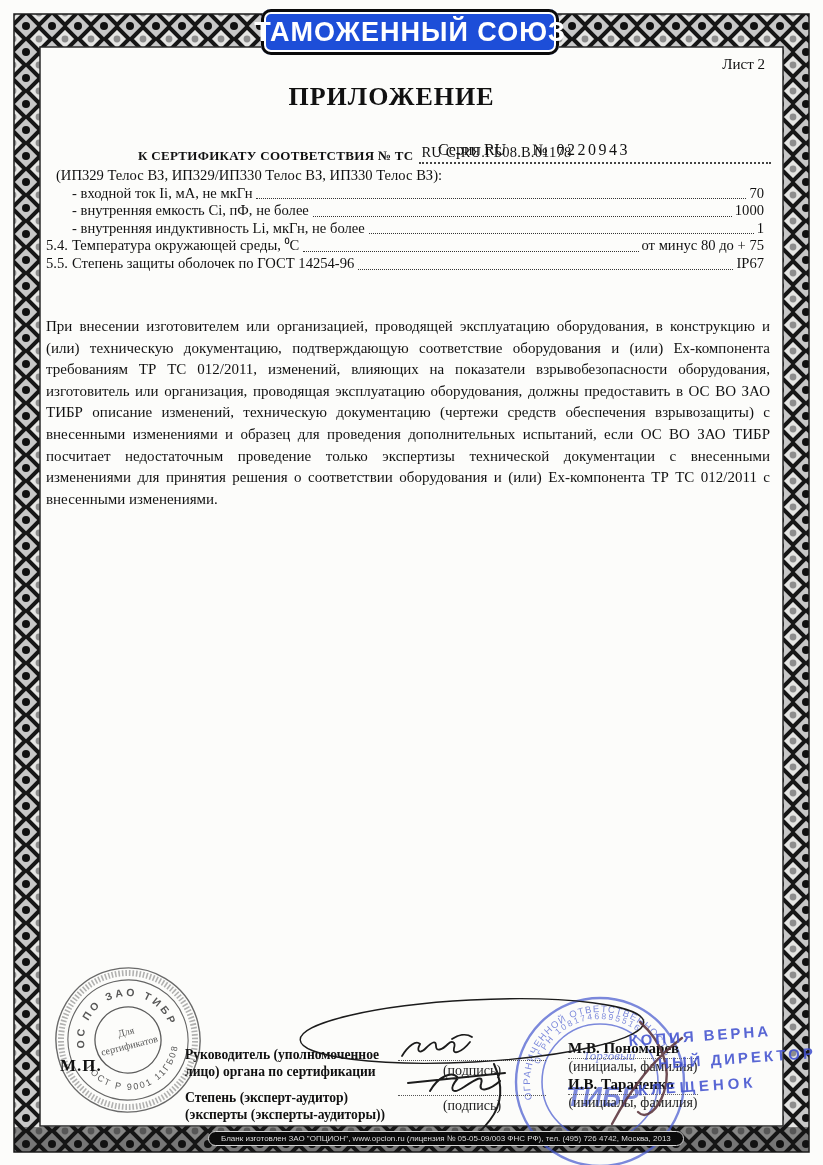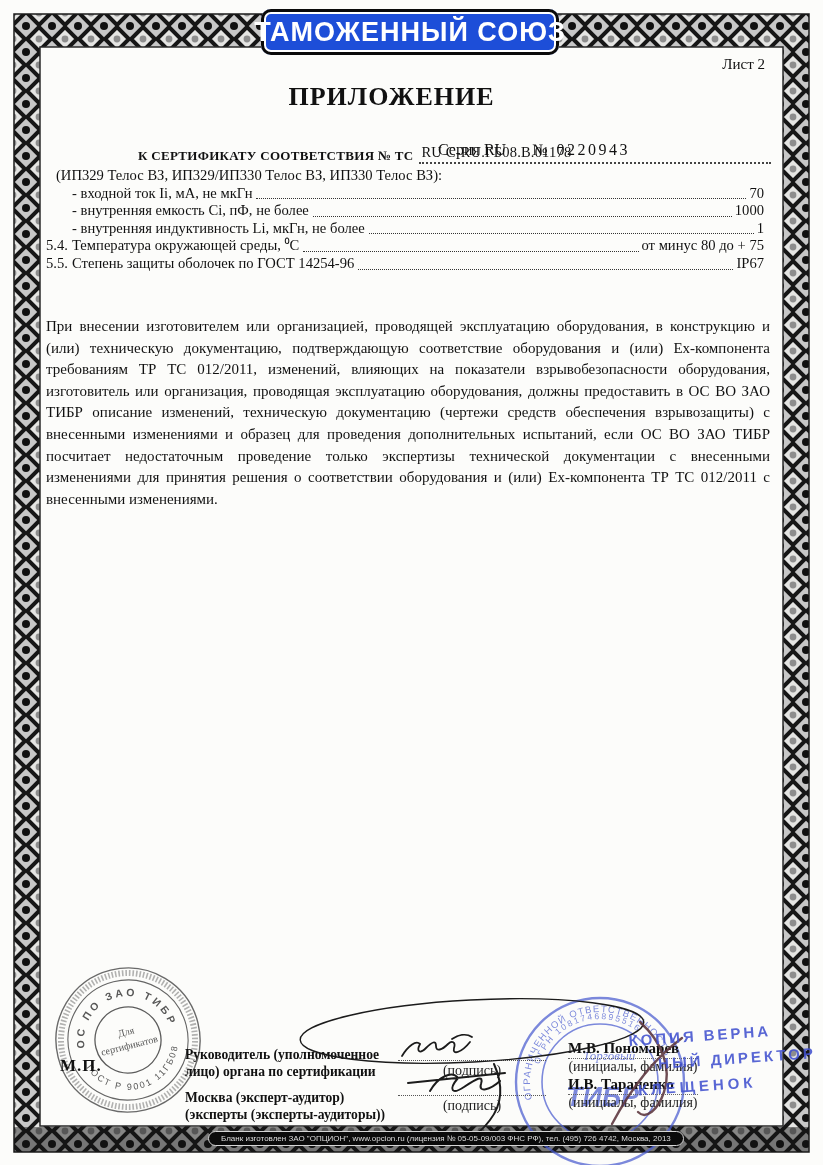--- a/index.html
+++ b/index.html
@@ -190,21 +190,21 @@
     </g>
   </svg>
 
   <div class="abs mp" style="z-index:3;">М.П.</div>
 
   <div class="abs role" style="top:1046px;z-index:3;">
     <div>Руководитель (уполномоченное</div>
     <div>лицо) органа по сертификации</div>
   </div>
   <div class="abs role" style="top:1089px;z-index:3;">
-    <div>Москва (эксперт-аудитор)</div>
+    <div>Степень (эксперт-аудитор)</div>
     <div>(эксперты (эксперты-аудиторы))</div>
   </div>
 
   <div class="abs signline" style="top:1060px;z-index:3;"></div>
   <div class="abs underlabel" style="left:398px;width:148px;top:1063px;z-index:3;">(подпись)</div>
 
   <div class="abs signline" style="top:1095px;z-index:3;"></div>
   <div class="abs underlabel" style="left:398px;width:148px;top:1098px;z-index:3;">(подпись)</div>
 
   <div class="abs nameblock" style="top:1040px;z-index:3;">

